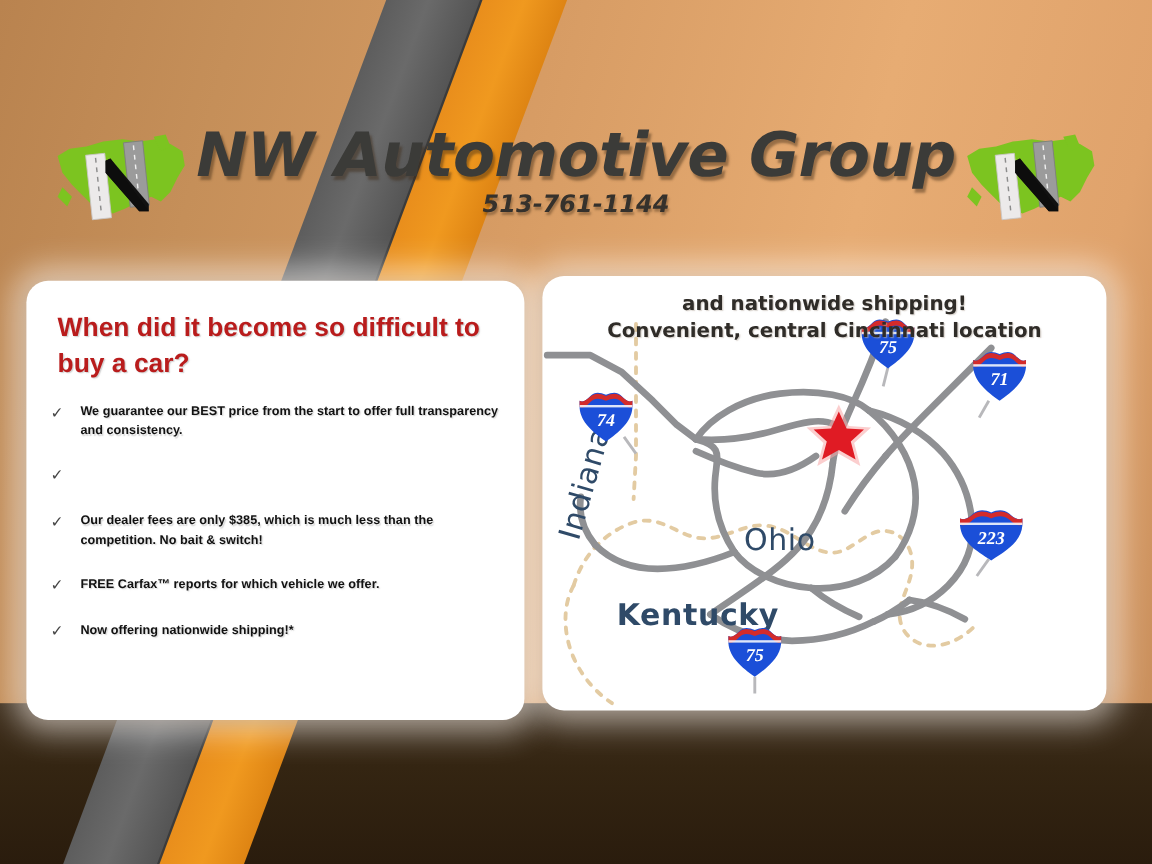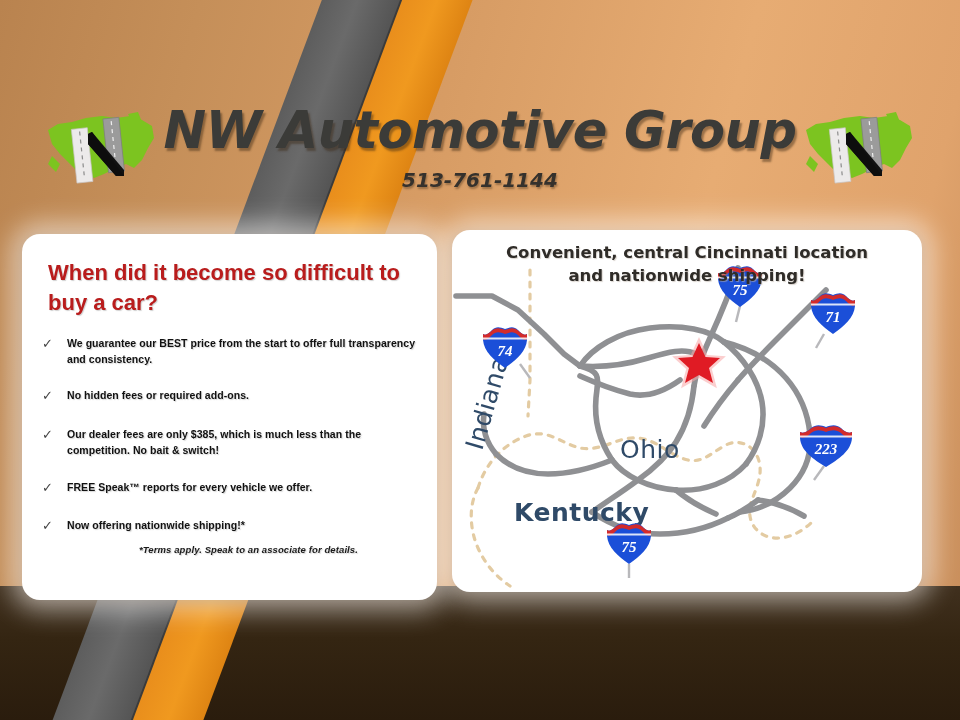--- a/index.html
+++ b/index.html
@@ -63,21 +63,21 @@
   }
   .address {
     font-family:"DejaVu Sans", sans-serif;
     font-size:23px; font-weight:bold; font-style:italic;
     color:#35312c; margin-top:5px;
     text-shadow:1px 2px 2px rgba(60,40,20,.40);
   }
   .phone {
     font-family:"DejaVu Sans", sans-serif;
     font-size:20px; font-weight:bold; font-style:italic;
-    color:#35312c; margin-top:10px;
+    color:#35312c; margin-top:0;
     text-shadow:1px 2px 2px rgba(60,40,20,.40);
   }
 
   
   .panel {
     position:absolute; background:#ffffff; border-radius:18px;
     box-shadow:0 0 26px 10px rgba(255,255,255,.55), 0 3px 12px rgba(80,50,20,.35);
     z-index:5;
   }
   .panel-left  { left:22px;  top:234px; width:415px; height:366px; }
@@ -201,37 +201,35 @@
   <div class="panel panel-left">
     <div class="lp-heading">When did it become so difficult to buy a car?</div>
 
     <div class="bullets">
       <div class="bullet">
         <span class="check">✓</span>
         <span class="btext">We guarantee our BEST price from the start to offer full transparency and consistency.</span>
       </div>
       <div class="bullet">
         <span class="check">✓</span>
-        <span class="btext">No hidden fees or required add-ons.</span>
       </div>
       <div class="bullet">
         <span class="check">✓</span>
         <span class="btext">Our dealer fees are only $385, which is much less than the competition. No bait &amp; switch!</span>
       </div>
       <div class="bullet">
         <span class="check">✓</span>
-        <span class="btext">FREE Speak™ reports for every vehicle we offer.</span>
+        <span class="btext">FREE Carfax™ reports for which vehicle we offer.</span>
       </div>
       <div class="bullet">
         <span class="check">✓</span>
         <span class="btext">Now offering nationwide shipping!*</span>
       </div>
     </div>
 
-    <div class="footnote">*Terms apply. Speak to an associate for details.</div>
   </div>
 
   <div class="panel panel-right">
 
     <div class="map-wrap">
       <svg class="map-svg" width="470" height="362" viewBox="0 0 470 362">
 
         <g fill="none" stroke="#e3cba2" stroke-width="3.2" stroke-linecap="round" stroke-dasharray="5 7">
           <path d="M78,40 L78,150 L76,186"></path>
           <path d="M26,258 C34,232 52,214 74,206 C96,198 110,214 128,218
@@ -348,18 +346,18 @@
           <path d="M3,10 L3,5 C6,7 9,4 12,1.5 C16,-2 20,-1 25,1 C30,-1 34,-2 38,1.5
                    C41,4 44,7 47,5 L47,10 C44,12 41,9 38,6 C34,2 30,3 25,5
                    C20,3 16,2 12,6 C9,9 6,12 3,10 Z" fill="#d32b2b" transform="translate(0,5)"></path>
           <rect x="3" y="13.5" width="44" height="2" fill="#ffffff" opacity="0.85"></rect>
         </svg>
         <span class="num" style="top:19px; font-size:15px;">75</span>
       </div>
     </div>
 
     <div class="map-title">
+      <div>and nationwide shipping!</div>
       <div>Convenient, central Cincinnati location</div>
-      <div>and nationwide shipping!</div>
     </div>
 
   </div>
 </div>
 
 </body></html>

